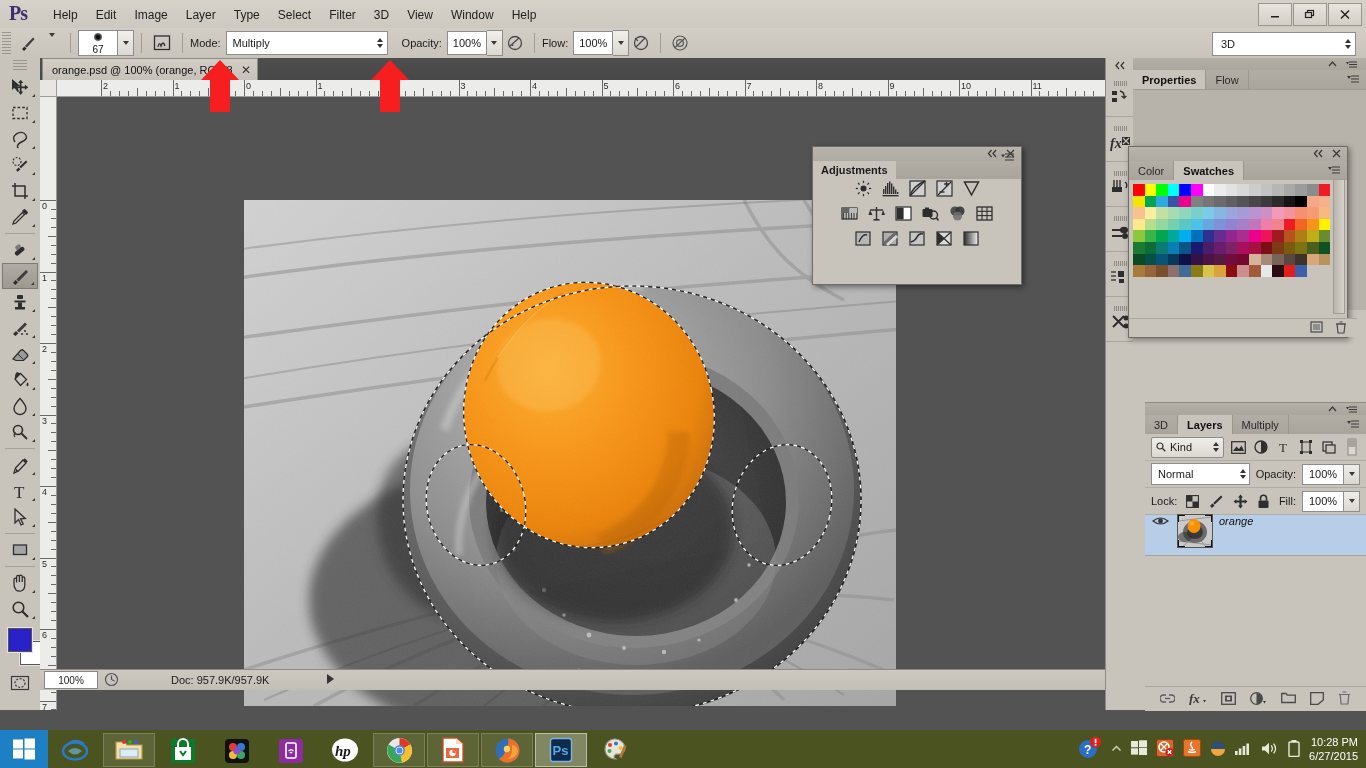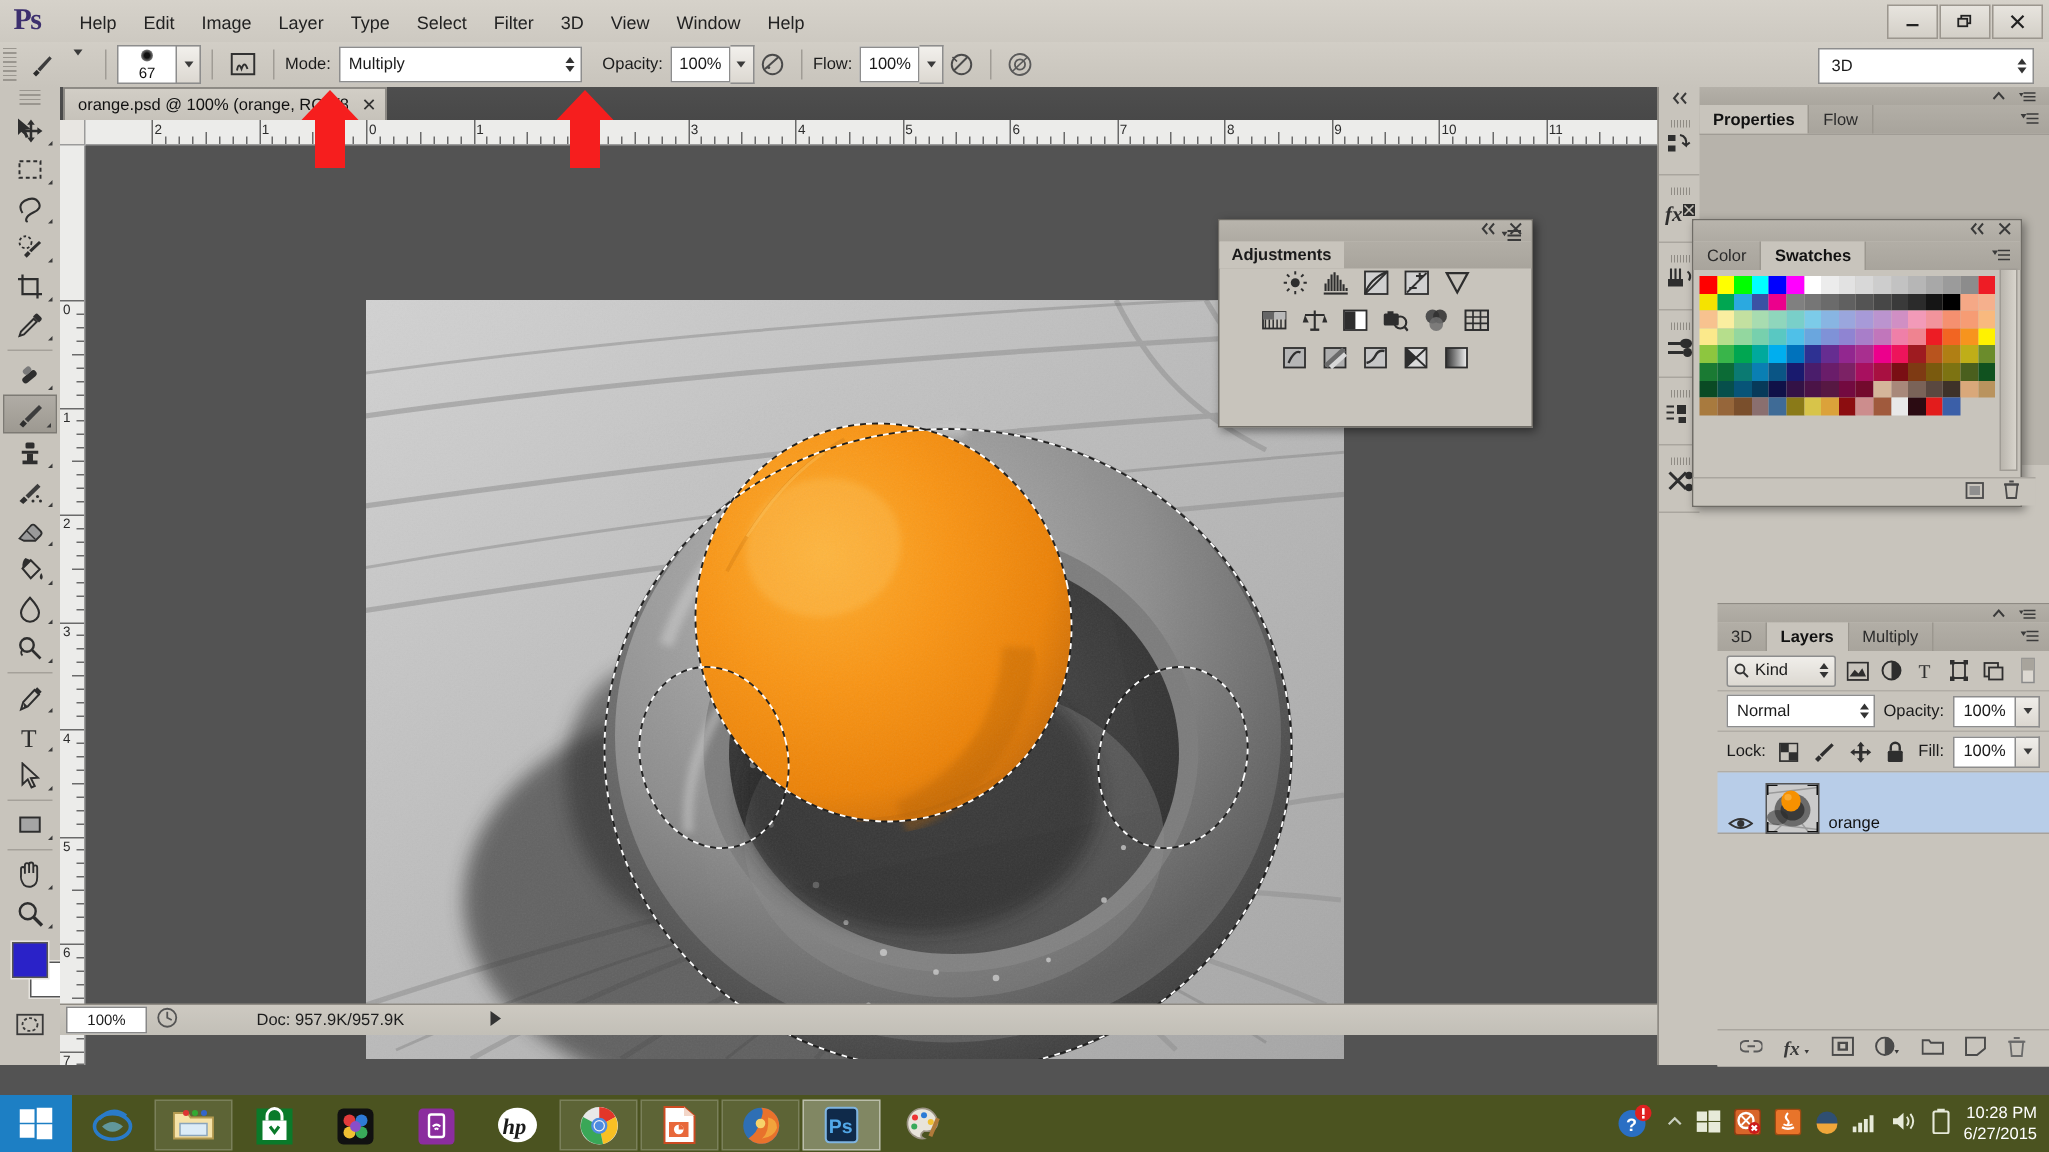--- a/index.html
+++ b/index.html
@@ -299,22 +299,22 @@
   .lp-num {
     height: 19px; width: 40px; background: #fff; border: 1px solid #8d8d8d;
     display: flex; align-items: center; justify-content: center; font-size: 11px;
   }
   .lp-numdd {
     height: 19px; width: 15px; background: linear-gradient(#f0eeea,#dbd7d0);
     border: 1px solid #8d8d8d; border-left: none;
     display: flex; align-items: center; justify-content: center;
   }
   .layer-item {
-    display: flex; align-items: flex-end; height: 40px; background: #b8cde8;
-    border-bottom: 1px solid #a6a29b; padding-left: 4px; gap: 7px;
+    display: flex; align-items: flex-start; height: 40px; background: #b8cde8;
+    border-bottom: 1px solid #a6a29b; padding-left: 4px; gap: 7px; font-style: italic;
   }
   .eye { width: 22px; display: flex; align-items: center; justify-content: center; }
   .thumb {
     width: 34px; height: 32px; background: #bdbdbd; position: relative; overflow: hidden;
     outline: 1px solid #555;
   }
   .thumb-corner { position: absolute; width: 6px; height: 6px; border: 1.5px solid #111; }
   .layer-name { font-size: 11px; color: #111; }
   .lp-footer {
     position: absolute; left: 0; bottom: 0; width: 221px; height: 24px;

